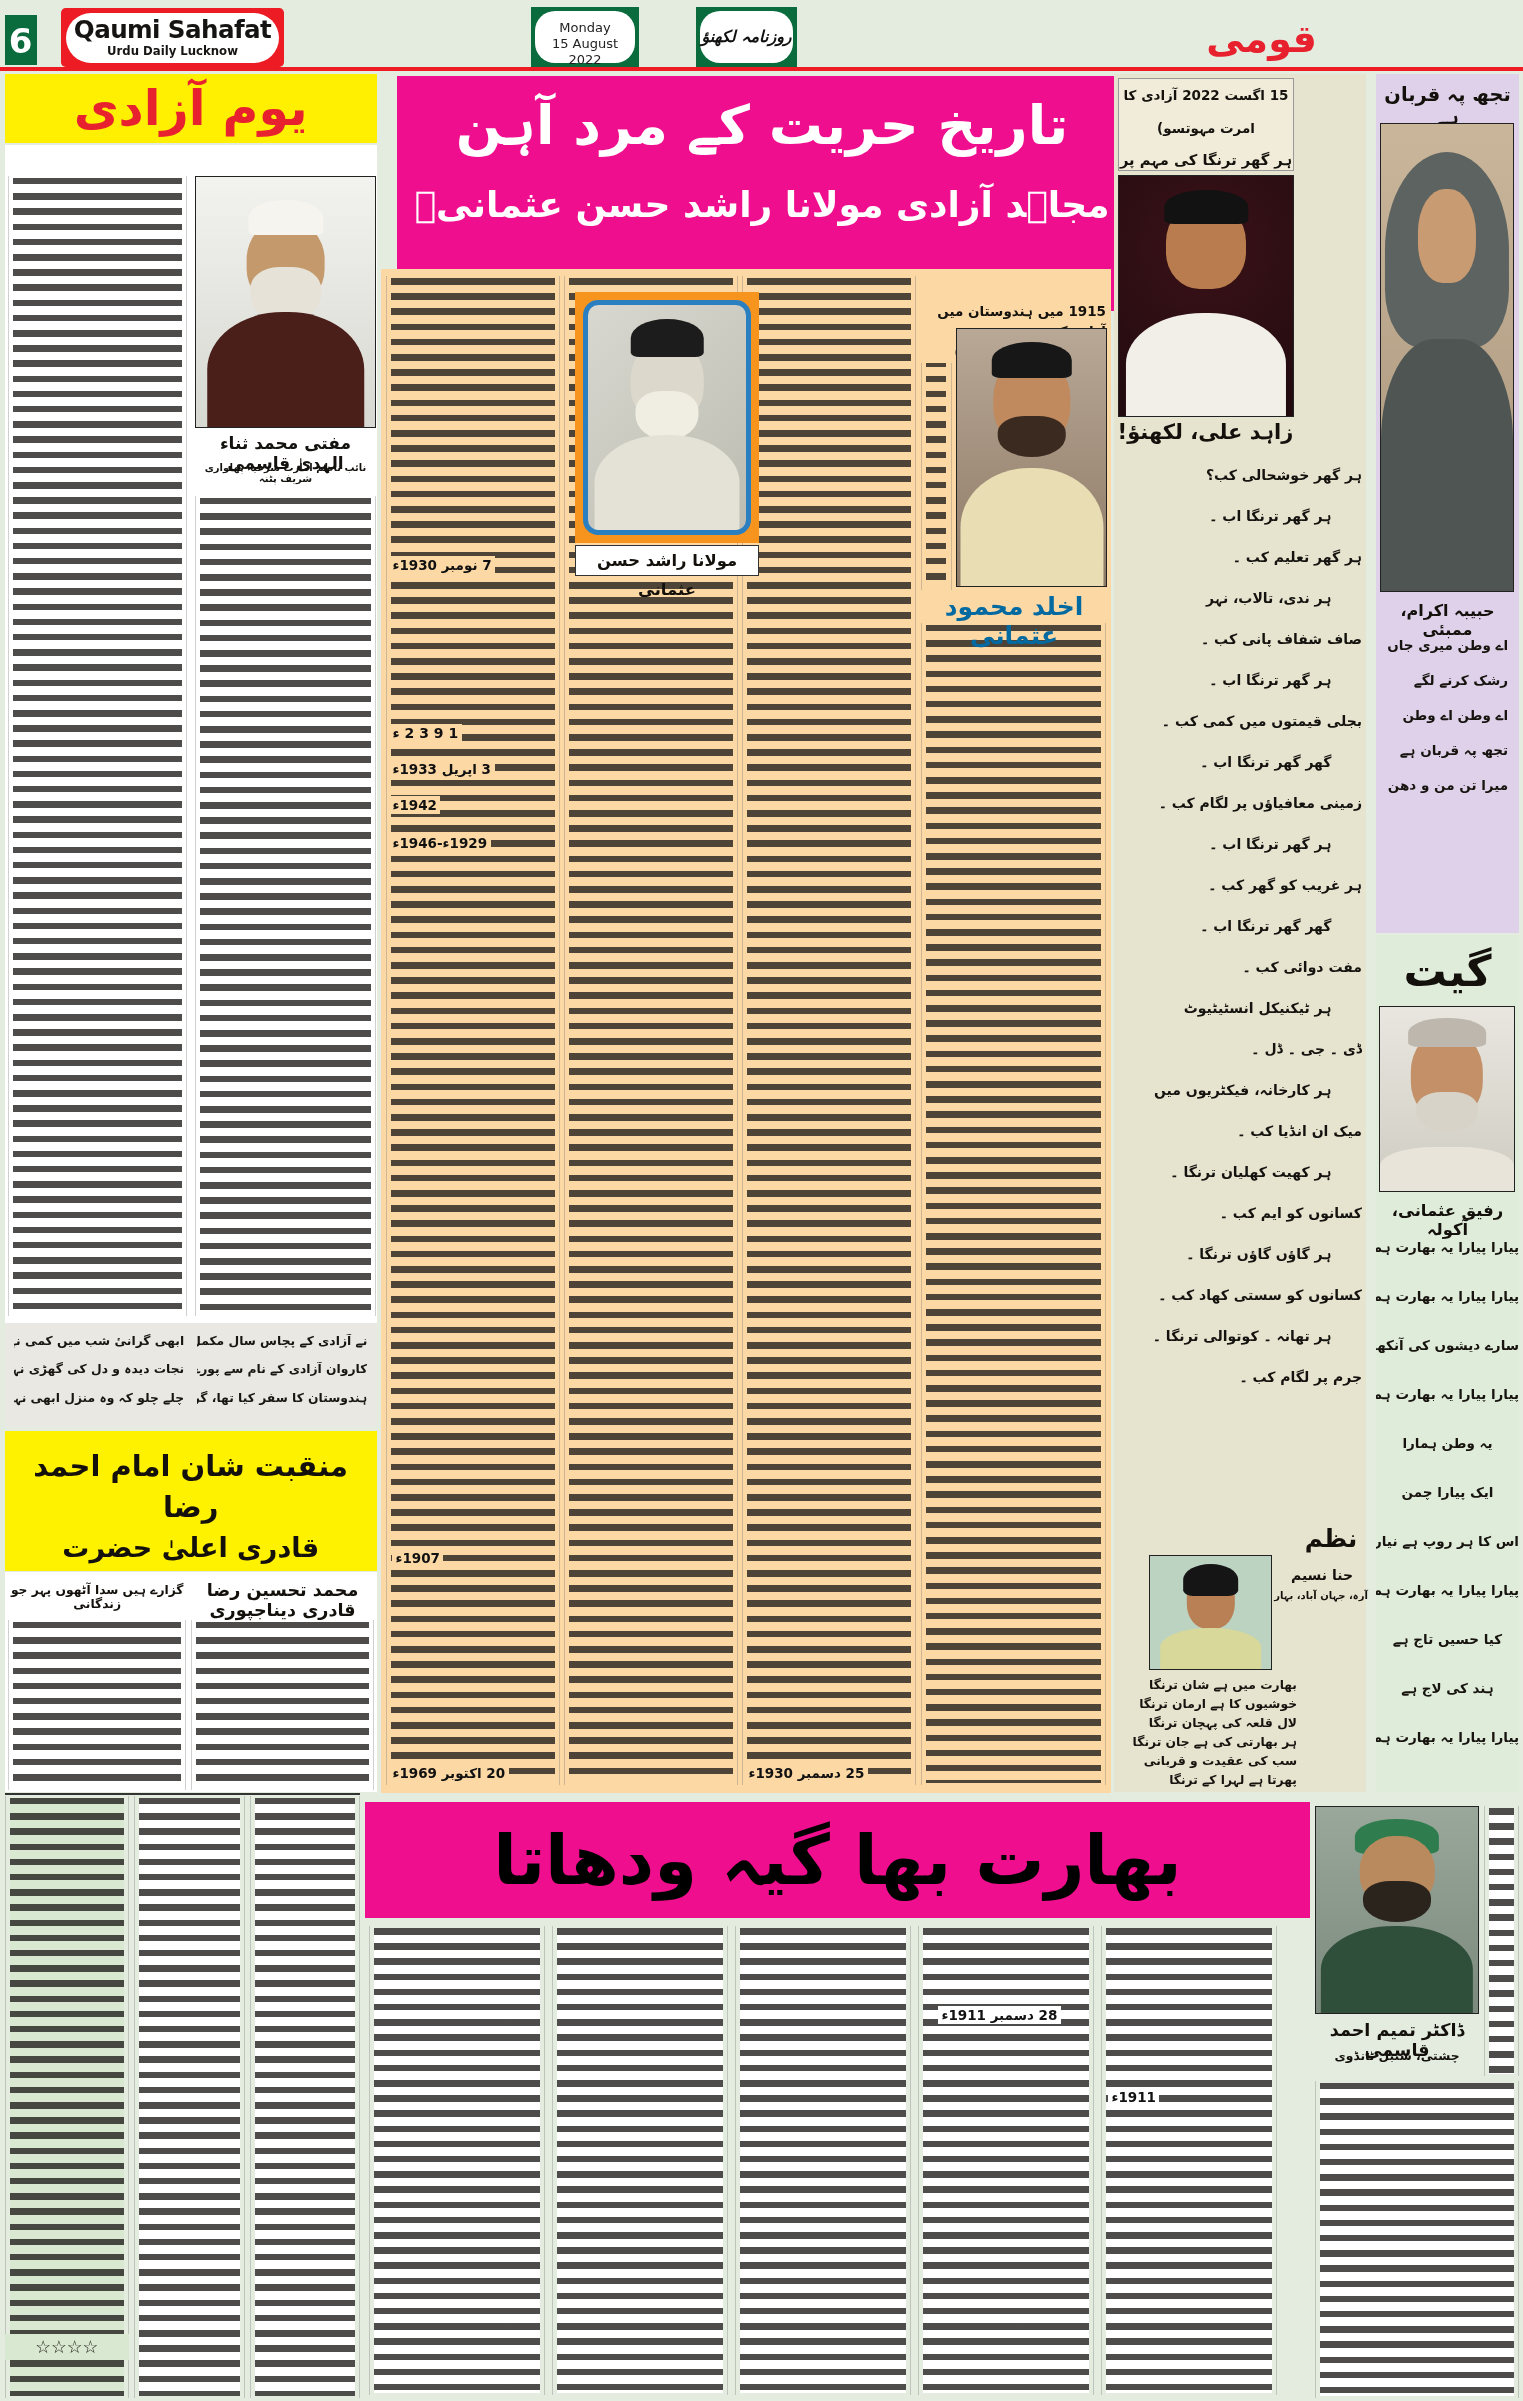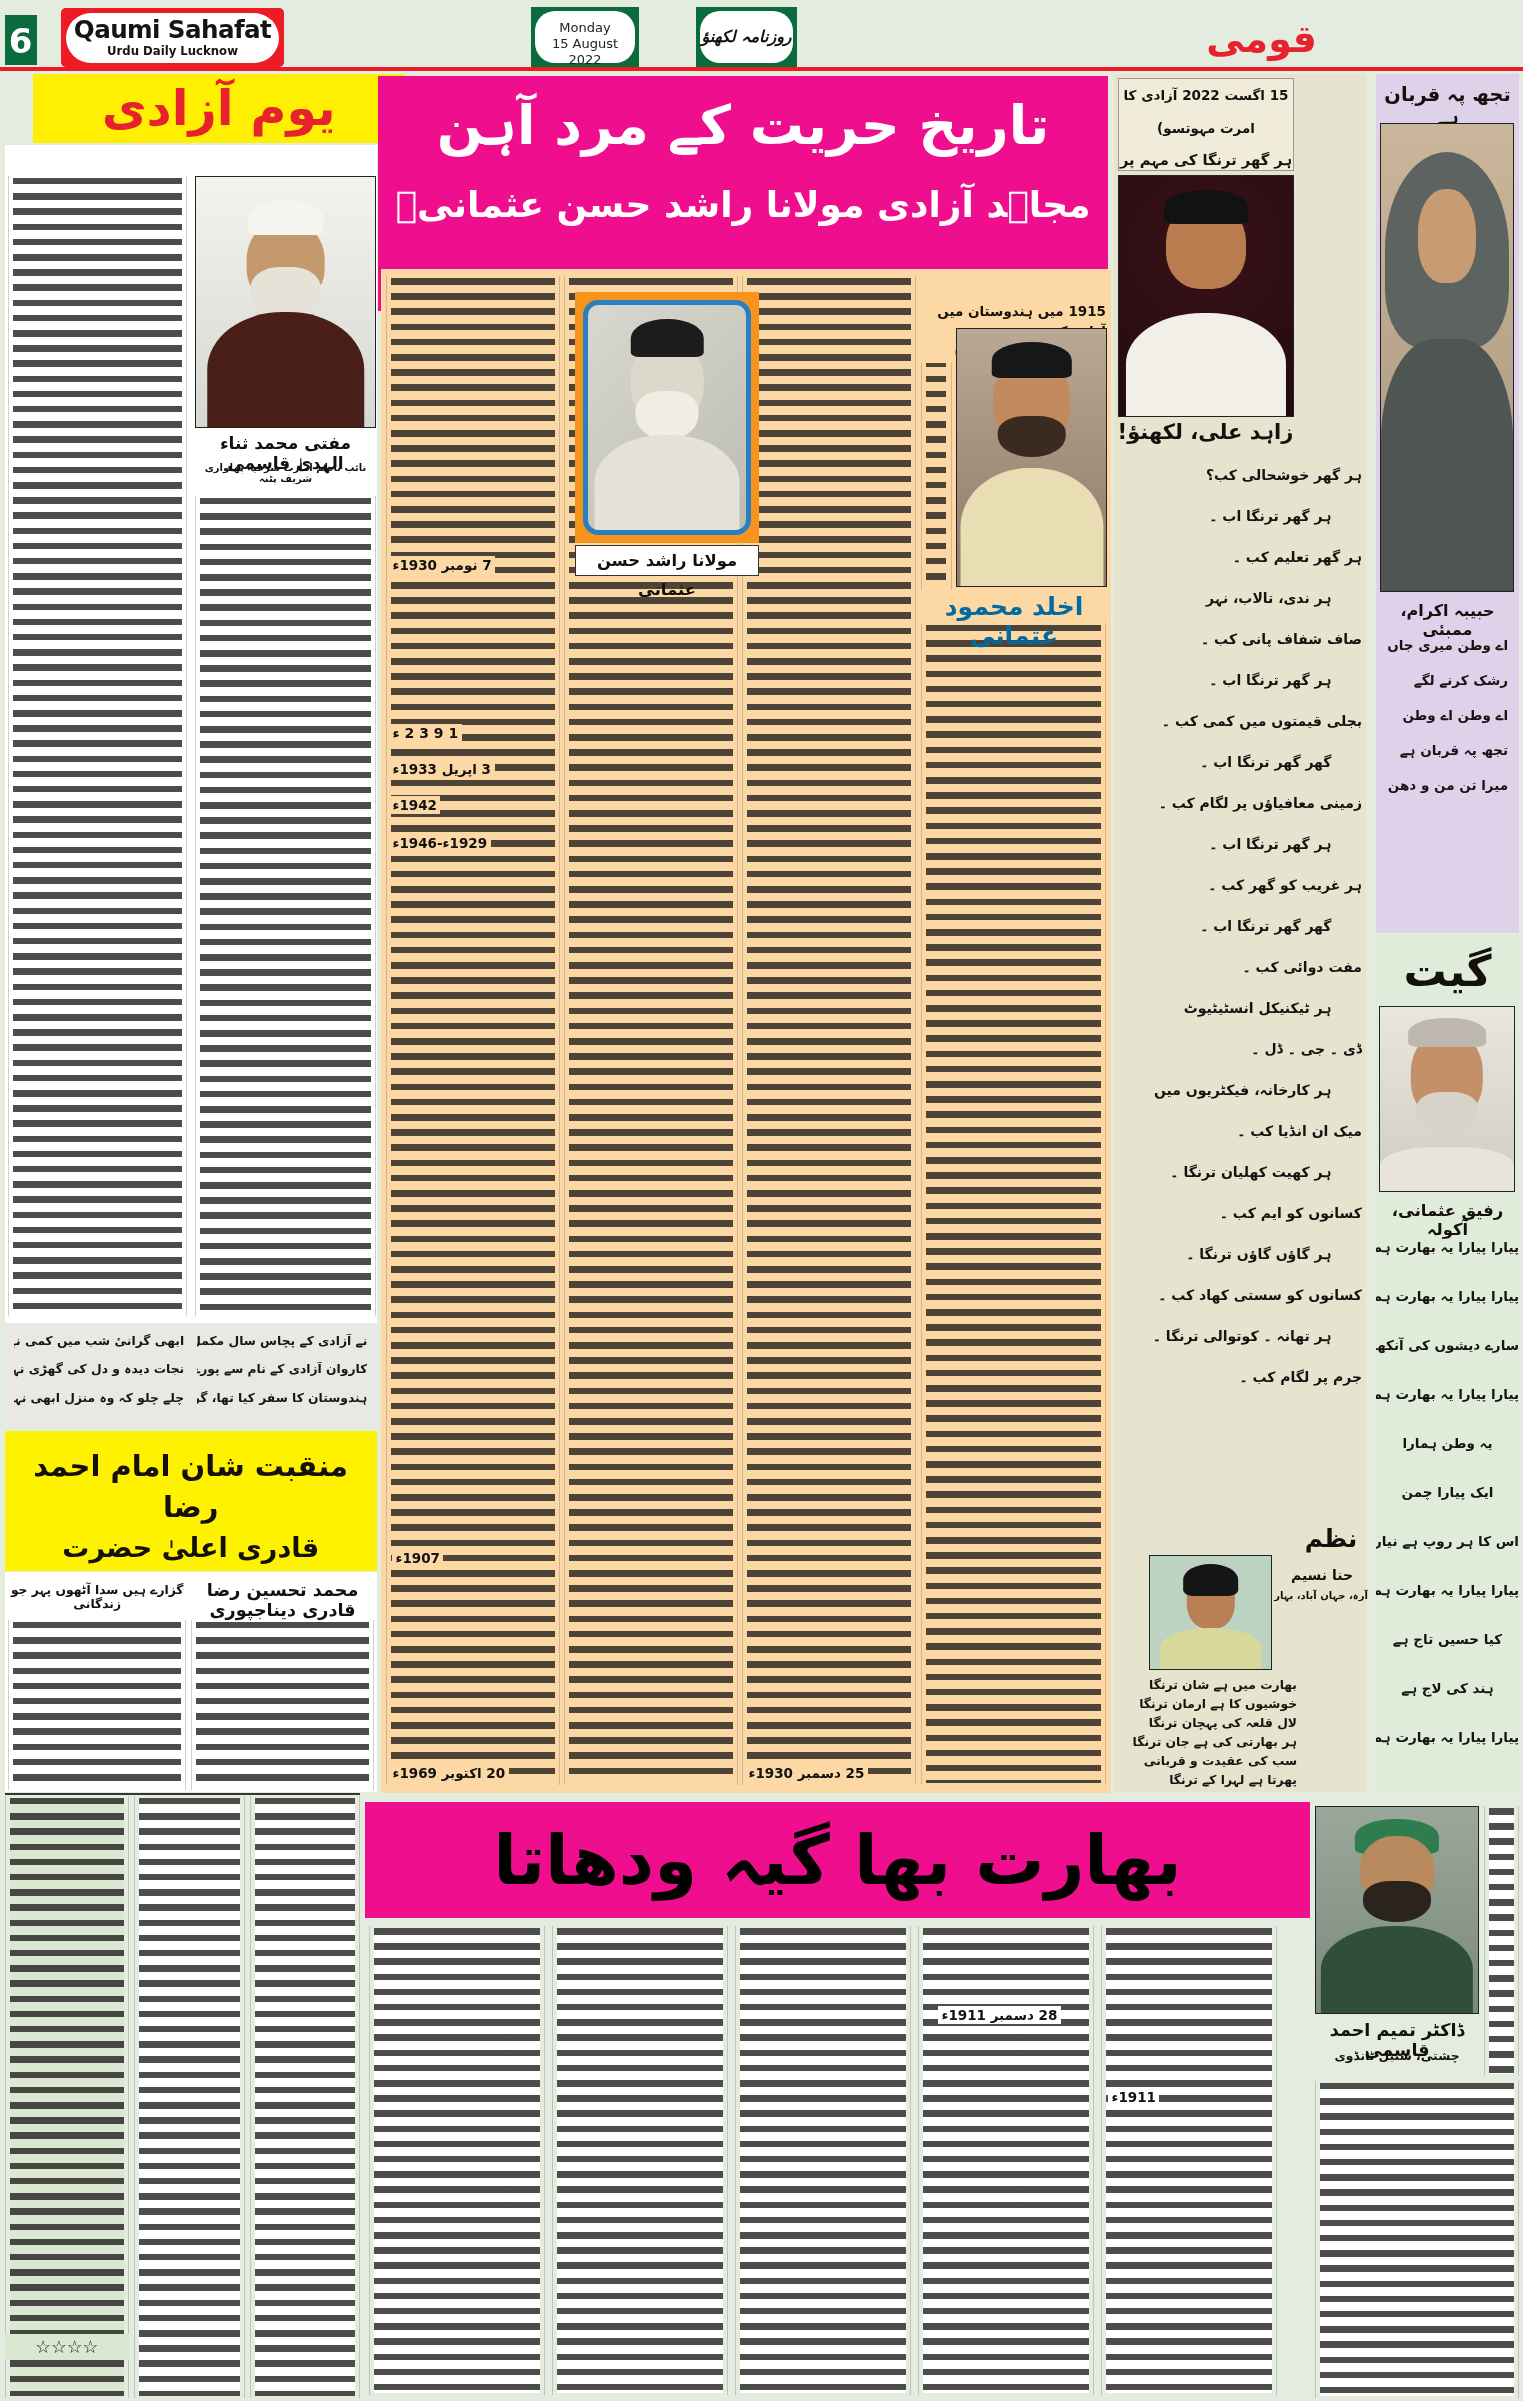--- a/index.html
+++ b/index.html
@@ -49,21 +49,21 @@
   <div class="abs" style="left:696px;top:7px;width:101px;height:60px;background:#0a6b3c;">
     <div class="abs u" style="left:4.1px;top:4.1px;right:4.1px;bottom:4.1px;background:#fff;border-radius:20px;text-align:center;">
       <div style="font-size:16px;font-weight:700;color:#111;line-height:52px;font-style:italic;">روزنامہ لکھنؤ</div>
     </div>
   </div>
 
   <div class="abs u ctr" style="left:1144px;top:10.6px;width:235px;height:56px;color:#e8212e;font-size:38px;font-weight:800;line-height:56px;">قومی صحافت</div>
 
   <div class="abs" style="left:0;top:67px;width:1524px;height:4.1px;background:#ed1c24;"></div>
 
-  <div class="abs u ctr" style="left:4.7px;top:74px;width:372px;height:69px;background:#ffef00;margin-left:28px;">
+  <div class="abs u ctr" style="left:4.7px;top:74px;width:372px;height:69px;background:#ffef00;">
     <span style="color:#e8212e;font-size:49px;font-weight:800;line-height:69px;">یوم آزادی</span>
   </div>
 
   <div class="abs" style="left:4.7px;top:145px;width:372px;height:1178px;background:#ffffff;"></div>
 
   <div class="photo" style="left:195px;top:176px;width:181px;height:252px;background:linear-gradient(#f2f2ef,#d8d8d2);">
     <div class="ph" style="top:17%;width:44%;height:34%;background:#c49a6c;border-radius:46% 46% 42% 42%;"></div>
     <div class="ph" style="top:9%;width:42%;height:14%;background:#f6f4ee;border-radius:50% 50% 10% 10%;"></div>
     <div class="ph" style="top:36%;width:40%;height:22%;background:#e6e2d8;border-radius:40% 40% 50% 50%;"></div>
     <div class="ph" style="top:54%;width:88%;height:48%;background:#4a1f1a;border-radius:48% 48% 0 0;"></div>
@@ -87,21 +87,21 @@
     <div style="font-size:29px;font-weight:800;color:#14110c;line-height:41px;margin-top:15.2px;">منقبت شان امام احمد رضا</div>
     <div style="font-size:27px;font-weight:800;color:#14110c;line-height:39px;">قادری اعلیٰ حضرت بریلویؒ</div>
   </div>
 
   <div class="abs" style="left:4.7px;top:1572px;width:372px;height:220px;background:#fff;"></div>
   <div class="abs u ctr" style="left:191px;top:1580px;width:183px;font-size:17.6px;font-weight:800;color:#14110c;">محمد تحسین رضا قادری دیناجپوری</div>
   <div class="abs u ctr" style="left:8.2px;top:1583px;width:178px;font-size:12.3px;font-weight:600;color:#14110c;">گزارے ہیں سدا آٹھوں پہر جو زندگانی</div>
   <div class="tx" style="left:8.2px;top:1620px;width:178px;height:170px;"></div>
   <div class="tx" style="left:191px;top:1620px;width:183px;height:170px;"></div>
 
-  <div class="abs u ctr" style="left:378px;top:76px;width:730px;height:235px;background:#ef0f8e;">
+  <div class="abs u ctr" style="left:397px;top:76px;width:730px;height:235px;background:#ef0f8e;">
     <div style="color:#fff;font-size:54px;font-weight:800;line-height:88px;margin-top:5.9px;">تاریخ حریت کے مرد آہن</div>
     <div style="color:#fff;font-size:36px;font-weight:800;line-height:70px;">مجاہد آزادی مولانا راشد حسن عثمانیؒ</div>
   </div>
 
   <div class="abs" style="left:381px;top:269px;width:730px;height:1524px;background:#fcd8a5;"></div>
 
   <div class="tx" style="left:386px;top:276px;width:174px;height:1509px;"></div>
   <div class="tx" style="left:564px;top:276px;width:174px;height:1509px;"></div>
   <div class="tx" style="left:742px;top:276px;width:174px;height:1509px;"></div>
   <div class="tx" style="left:921px;top:328px;width:30.5px;height:262px;"></div>

